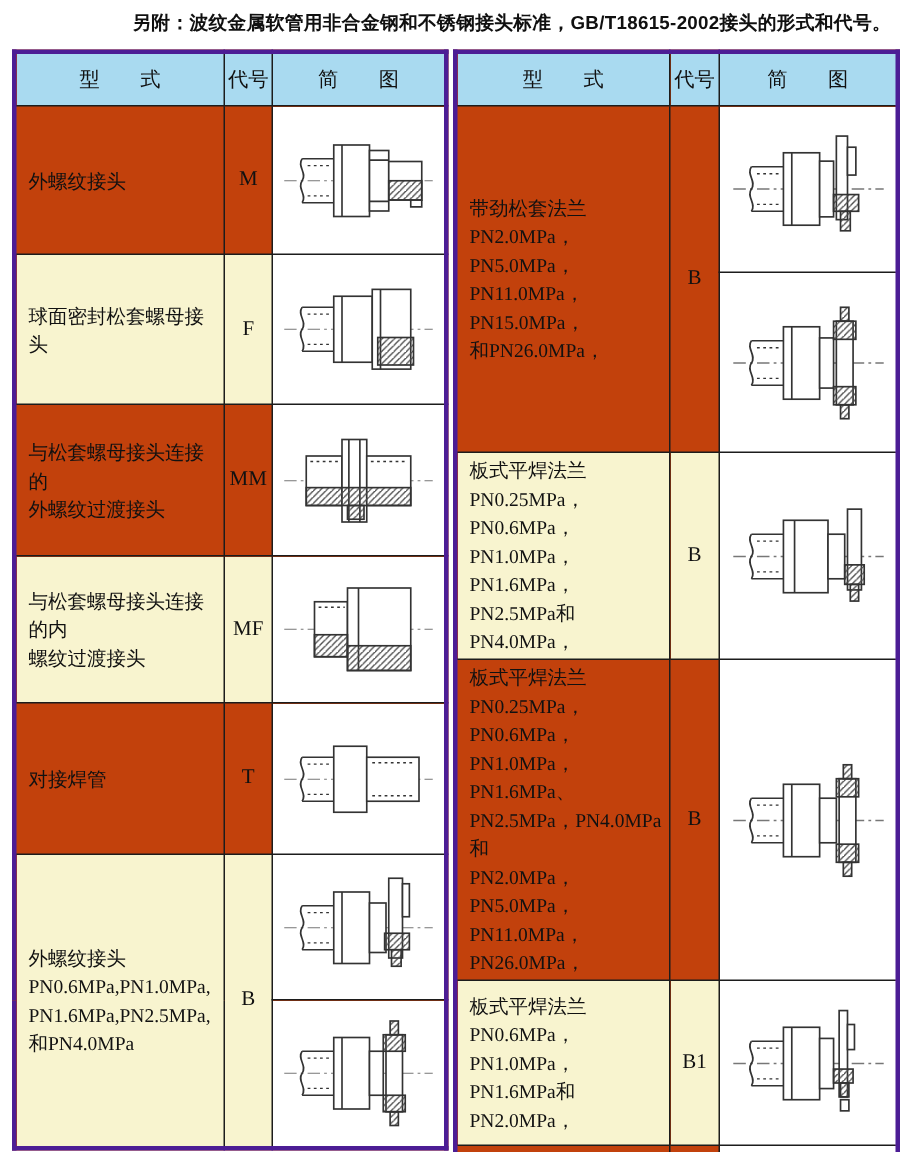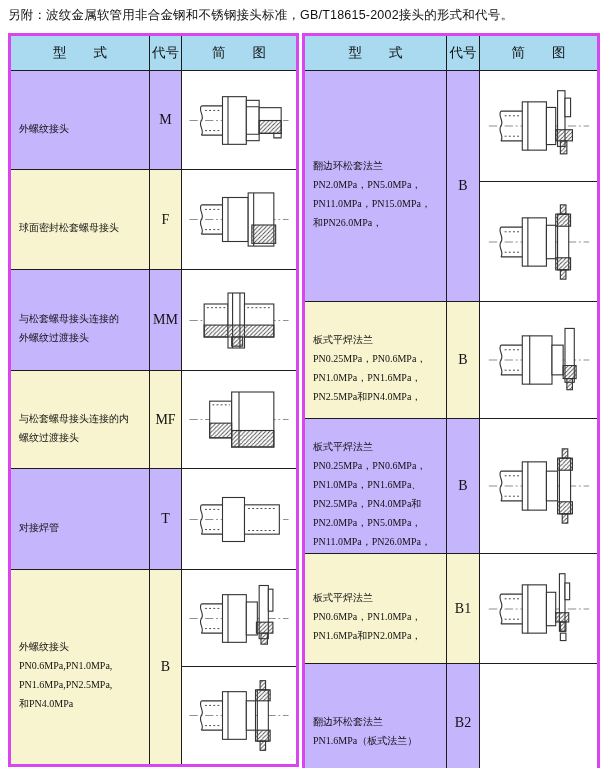--- a/index.html
+++ b/index.html
@@ -3,36 +3,36 @@
 <meta charset="utf-8">
 <style>
   html,body{margin:0;padding:0;}
   body{background:#e8e8e8;}
   .page{
     width:600px;height:768px;position:relative;background:#ffffff;overflow:hidden;
     font-family:"Liberation Sans","DejaVu Sans",sans-serif;color:#111;
   }
   .title{
     position:absolute;top:7px;left:8px;width:586px;
-    font-size:12.5px;font-weight:normal;letter-spacing:0.2px;color:#101010;
+    font-size:12.5px;font-weight:bold;letter-spacing:0.2px;color:#101010;text-align:right;
   }
   .tables{
     position:absolute;top:33px;left:8px;display:flex;gap:3px;align-items:flex-start;
   }
   table{
-    border-collapse:collapse;table-layout:fixed;background:#c4b5fd;
-    border:3px solid #d946ef;
+    border-collapse:collapse;table-layout:fixed;background:#c2410c;
+    border:3px solid #4c1d95;
   }
   th,td{border:1.6px solid #1c1c1c;padding:0;overflow:hidden;vertical-align:middle;}
   th{
     background:#a9daf0;font-weight:normal;font-size:13.5px;
     font-family:"Liberation Serif","DejaVu Serif",serif;height:34px;
   }
   td.type{
-    text-align:left;padding:18px 4px 2px 8px;font-size:10px;line-height:19px;
+    text-align:left;padding:2px 4px 2px 8px;font-size:13px;line-height:19px;
     white-space:pre-line;font-family:"Liberation Serif","DejaVu Serif",serif;
   }
   td.code{
     text-align:center;font-size:14px;font-family:"Liberation Serif","DejaVu Serif",serif;
   }
   td.dg{text-align:center;background:#fff;}
   .hl{background:#f8f4cf;}
   svg.diag{display:block;margin:0 auto;}
   
   .h-l1{height:99px}.h-l2{height:100px}.h-l3{height:101px}.h-l4{height:98px}
@@ -314,21 +314,21 @@
           <col style="width:33px">
           <col style="width:119px">
         </colgroup>
       <tbody>
           <tr>
         <th>型　　式</th>
         <th>代号</th>
         <th>简　　图</th>
       </tr>
       <tr class="h-r1a">
-        <td class="type" rowspan="2">翻边环松套法兰
+        <td class="type" rowspan="2">带劲松套法兰
 PN2.0MPa，PN5.0MPa，
 PN11.0MPa，PN15.0MPa，
 和PN26.0MPa，</td>
         <td class="code" rowspan="2">B</td>
         <td class="dg">
           <svg class="diag" viewBox="0 0 120 84" width="112" height="78">
                 <use href="#d-np1"></use>
               </svg>
         </td>
       </tr>

